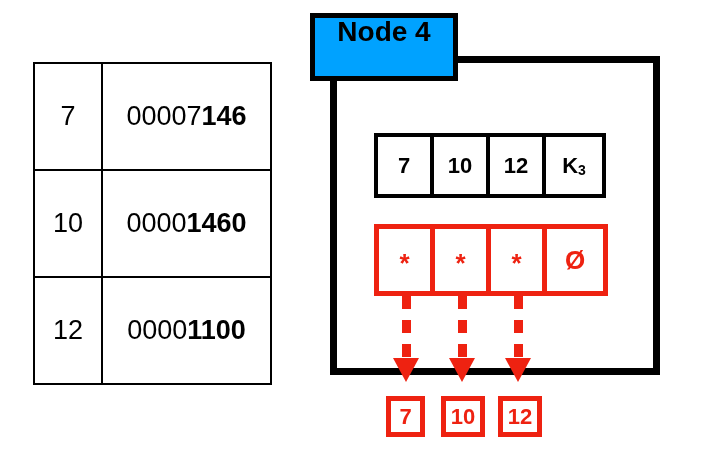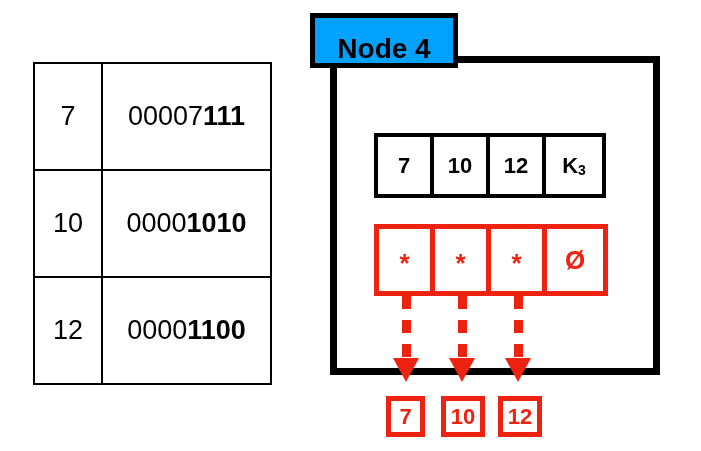--- a/index.html
+++ b/index.html
@@ -70,26 +70,26 @@
     height: 319px;
     border: 7px solid #000000;
     box-sizing: border-box;
     background: transparent;
   }
   #node-tab {
     position: absolute;
     left: 310px;
     top: 13px;
     width: 148px;
-    height: 55px;
+    height: 68px;
     background: #00A2FF;
     border: 5px solid #000000;
     box-sizing: border-box;
     display: flex;
-    align-items: flex-end;
+    align-items: flex-start;
     justify-content: center;
     z-index: 5;
   }
   #node-tab .tab-label {
     font-size: 28px;
     font-weight: 700;
     color: #000000;
     line-height: 1;
   }
 
@@ -203,26 +203,26 @@
 </style>
 </head>
 <body>
 
 <div id="canvas">
 
   <div id="binary-table">
 
     <div class="bt-row">
       <div class="bt-dec">7</div>
-      <div class="bt-bin"><span class="plain">00007</span><span class="emph">111</span></div>
+      <div class="bt-bin"><span class="plain">00007</span><span class="emph">146</span></div>
     </div>
 
     <div class="bt-row">
       <div class="bt-dec">10</div>
-      <div class="bt-bin"><span class="plain">0000</span><span class="emph">1010</span></div>
+      <div class="bt-bin"><span class="plain">0000</span><span class="emph">1460</span></div>
     </div>
 
     <div class="bt-row">
       <div class="bt-dec">12</div>
       <div class="bt-bin"><span class="plain">0000</span><span class="emph">1100</span></div>
     </div>
 
   </div>
 
   <div id="node-box"></div>

